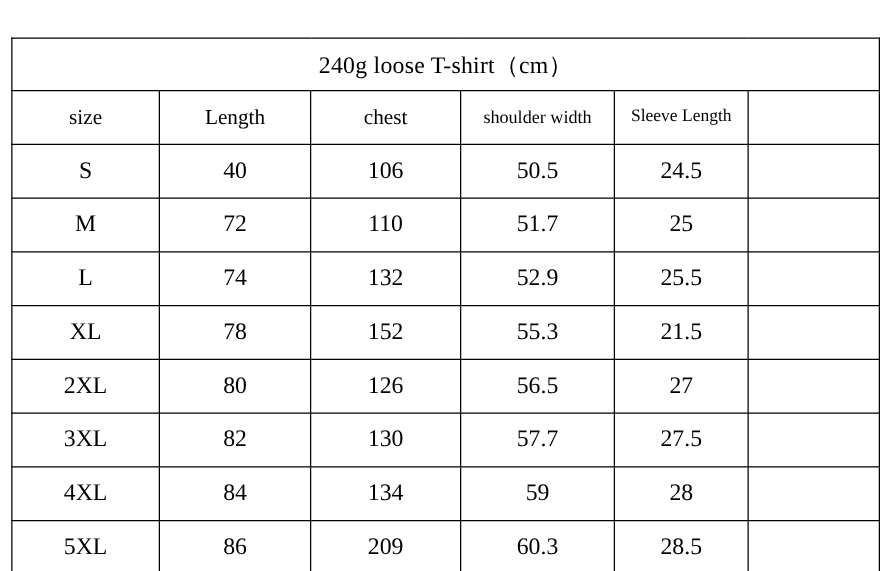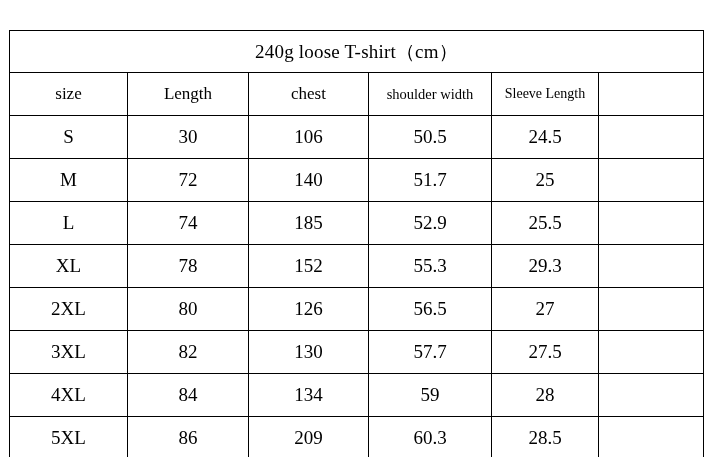--- a/index.html
+++ b/index.html
@@ -85,48 +85,48 @@
         <td class="header-cell">size</td>
         <td class="header-cell">Length</td>
         <td class="header-cell">chest</td>
         <td class="header-cell small">shoulder width</td>
         <td class="header-cell smaller">Sleeve Length</td>
         <td class="header-cell"></td>
       </tr>
 
       <tr>
         <td class="data-cell">S</td>
-        <td class="data-cell">30</td>
+        <td class="data-cell">40</td>
         <td class="data-cell">106</td>
         <td class="data-cell">50.5</td>
         <td class="data-cell">24.5</td>
         <td class="blank-cell"></td>
       </tr>
       <tr>
         <td class="data-cell">M</td>
         <td class="data-cell">72</td>
-        <td class="data-cell">140</td>
+        <td class="data-cell">110</td>
         <td class="data-cell">51.7</td>
         <td class="data-cell">25</td>
         <td class="blank-cell"></td>
       </tr>
       <tr>
         <td class="data-cell">L</td>
         <td class="data-cell">74</td>
-        <td class="data-cell">185</td>
+        <td class="data-cell">132</td>
         <td class="data-cell">52.9</td>
         <td class="data-cell">25.5</td>
         <td class="blank-cell"></td>
       </tr>
       <tr>
         <td class="data-cell">XL</td>
         <td class="data-cell">78</td>
         <td class="data-cell">152</td>
         <td class="data-cell">55.3</td>
-        <td class="data-cell">29.3</td>
+        <td class="data-cell">21.5</td>
         <td class="blank-cell"></td>
       </tr>
       <tr>
         <td class="data-cell">2XL</td>
         <td class="data-cell">80</td>
         <td class="data-cell">126</td>
         <td class="data-cell">56.5</td>
         <td class="data-cell">27</td>
         <td class="blank-cell"></td>
       </tr>

